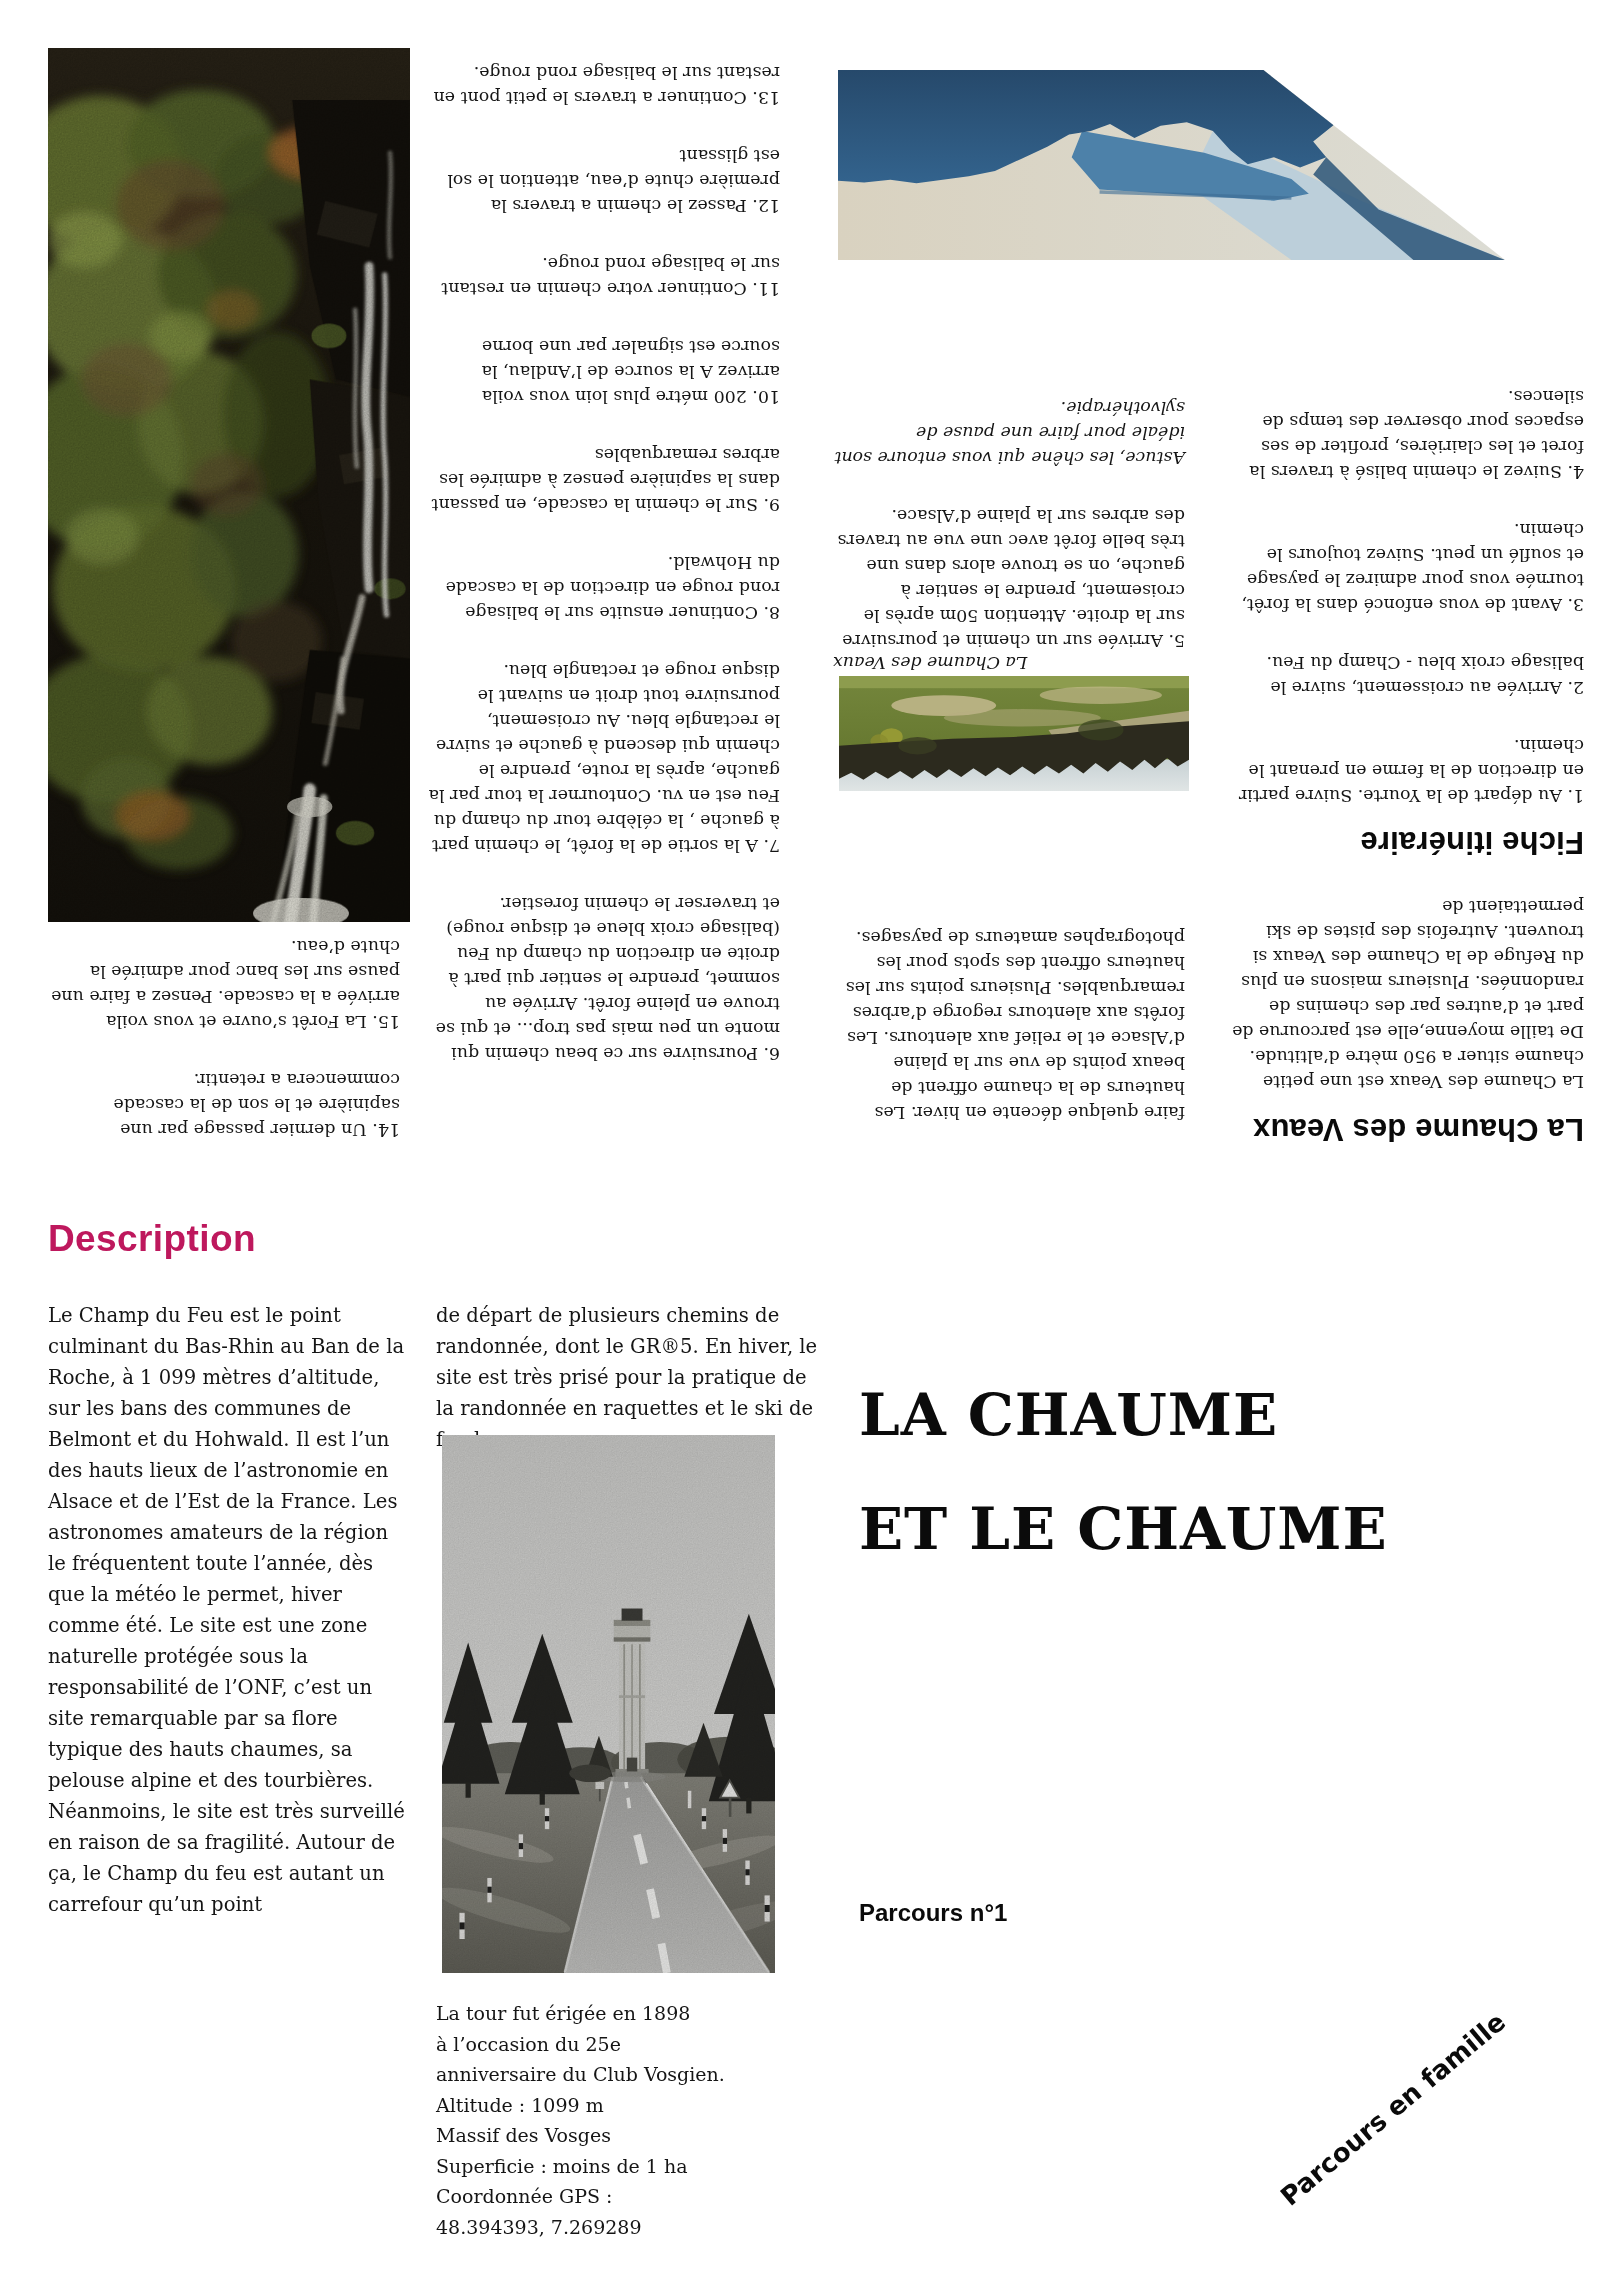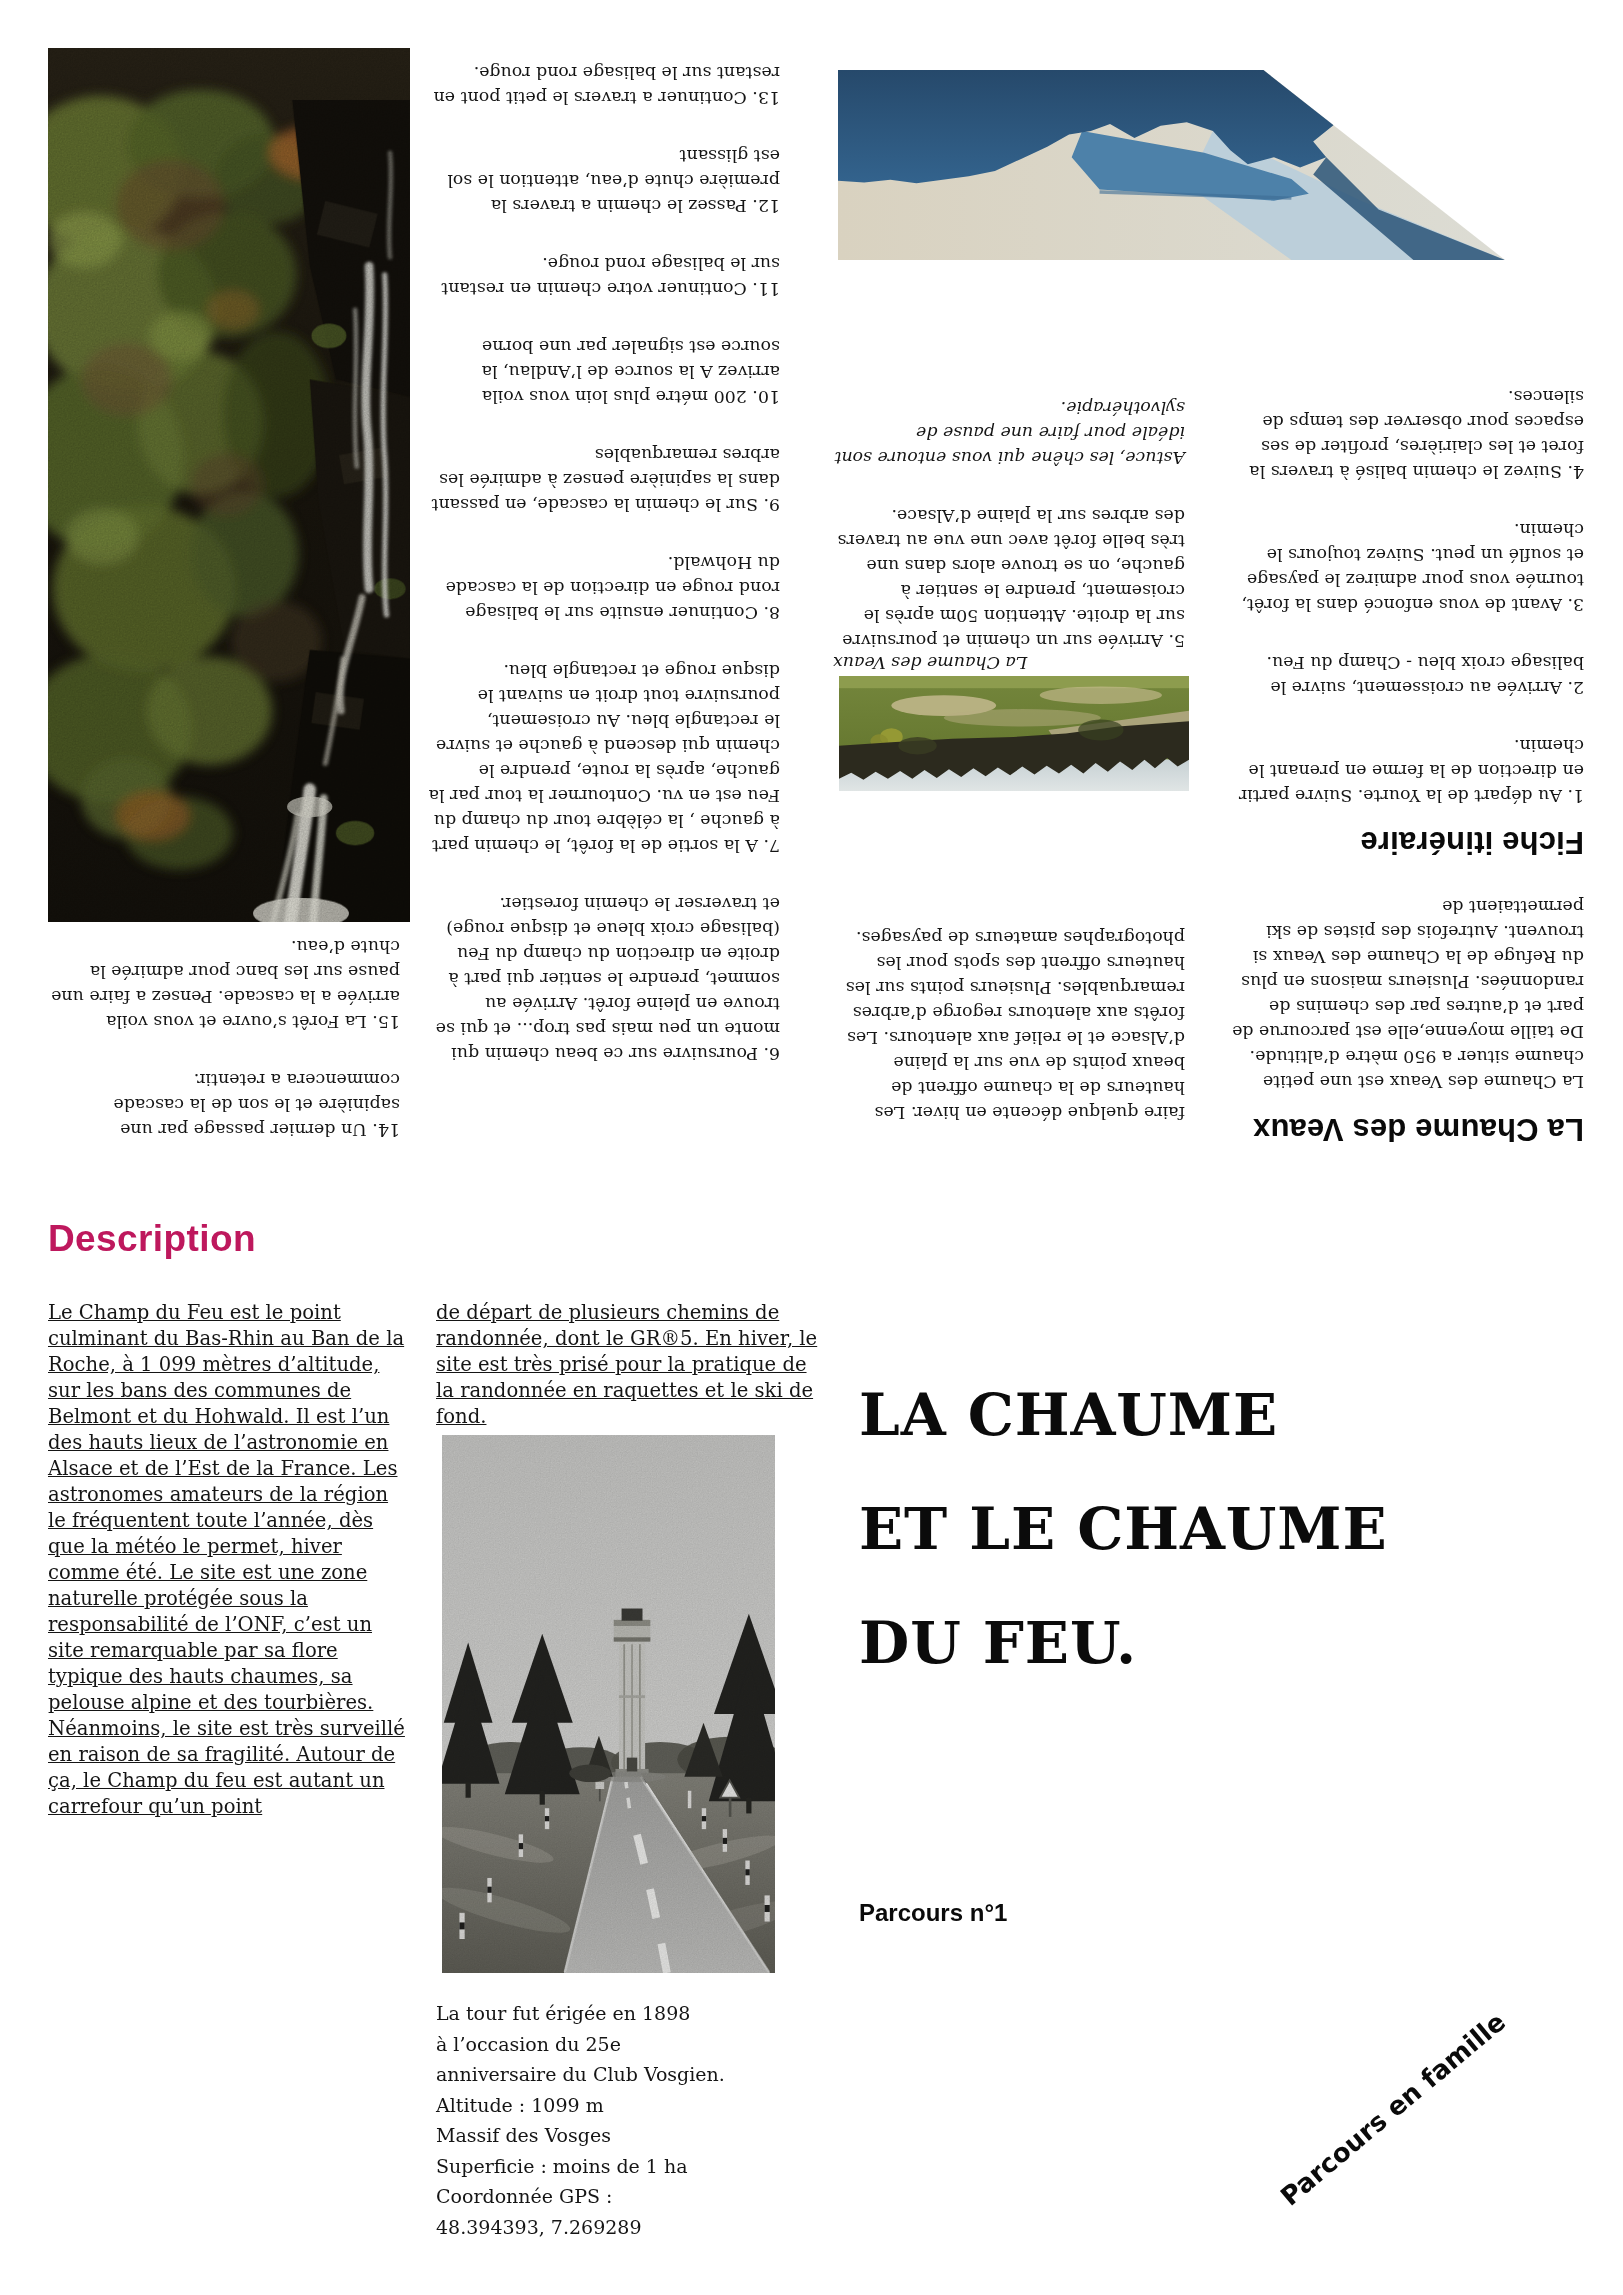--- a/index.html
+++ b/index.html
@@ -24,21 +24,21 @@
 
   
   #waterfall { left:48px;  top:48px;   width:362px; height:874px; }
   #mountain  { left:838px; top:70px;   width:667px; height:190px; }
   #pasture   { left:839px; top:676px;  width:350px; height:115px; }
   #tower     { left:442px; top:1435px; width:333px; height:538px; }
 
   
   #desc-heading { left:48px; top:1218px; font-family:"Liberation Sans", sans-serif; font-weight:700;
                   font-size:37px; line-height:42px; letter-spacing:0.4px; color:#be185d; }
-  .front-body { font-size:19.6px; line-height:26px;text-decoration:underline; }
+  .front-body { font-size:19.6px; line-height:31px; }
   #desc-col1 { left:48px;  top:1300px; width:359px; }
   #desc-col2 { left:436px; top:1300px; width:391px; }
   #tower-caption { left:436px; top:1998px; width:391px; font-size:19px; line-height:30.5px; }
   #main-title { left:859px; top:1358px; width:737px; font-family:"DejaVu Serif", serif; font-weight:700;
                 font-size:58px; line-height:114px; letter-spacing:0.9px; color:#0b0b0b; }
   #route-number { left:859px; top:1893px; font-family:"Liberation Sans", sans-serif; font-weight:700;
                   font-size:24px; line-height:40px; color:#0a0a0a; }
   #ribbon { left:1258px; top:2000px; width:270px; height:218px; }
   #ribbon span { position:absolute; left:50%; top:50%; transform:translate(-50%,-50%) rotate(-40deg);
                  font-family:"DejaVu Sans", sans-serif; font-weight:700; font-size:26px; white-space:nowrap;
@@ -323,21 +323,20 @@
     <div>Altitude : 1099 m</div>
     <div>Massif des Vosges</div>
     <div>Superficie : moins de 1 ha</div>
     <div>Coordonnée GPS :</div>
     <div>48.394393, 7.269289</div>
   </div>
 
   <div id="main-title" class="abs">
     <div>LA CHAUME</div>
     <div>ET LE CHAUME</div>
-    <div>DU FEU.</div>
   </div>
 
   <div id="route-number" class="abs">Parcours n°1</div>
 
   <div id="ribbon" class="abs">
     <span>Parcours en famille</span>
   </div>
 
 </div>
 

